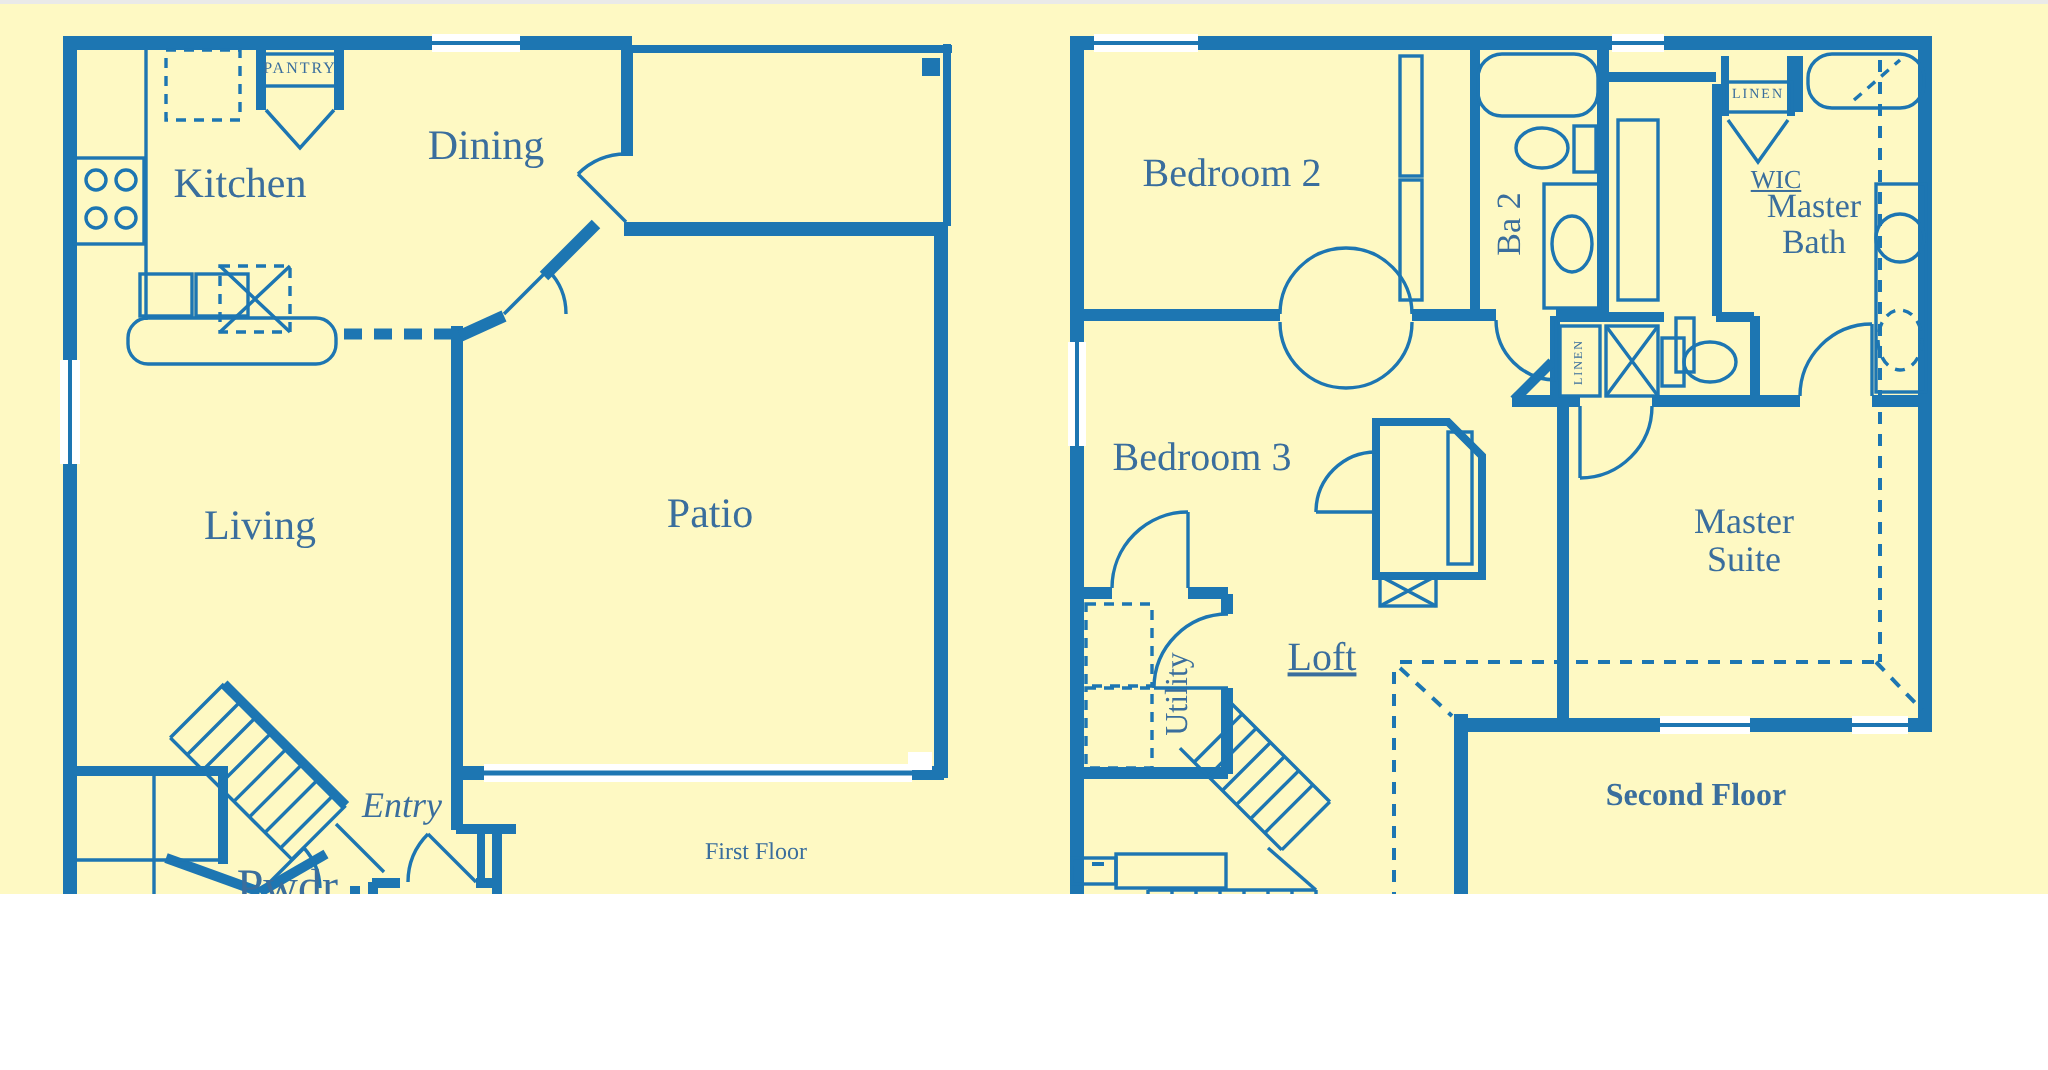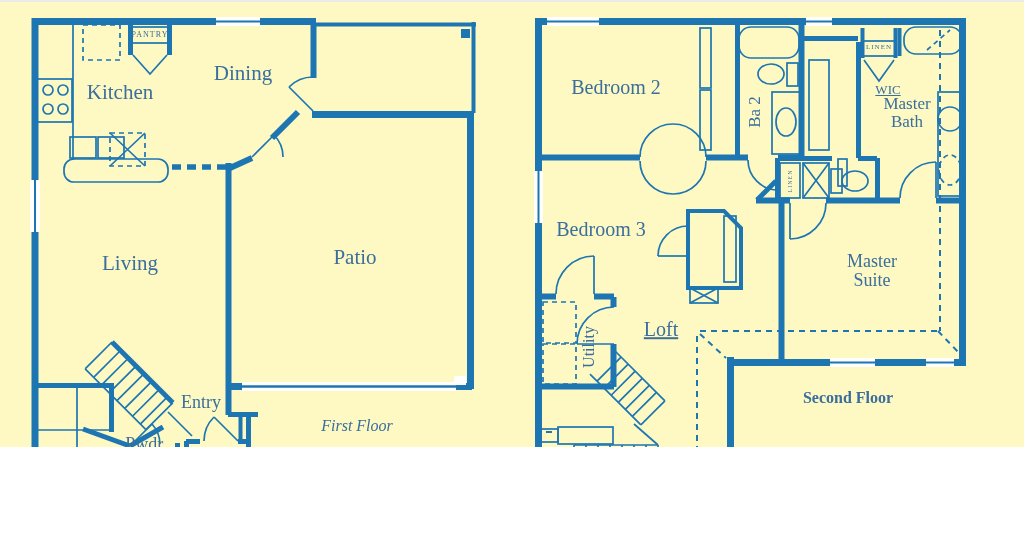--- a/index.html
+++ b/index.html
@@ -281,24 +281,24 @@
         <path class="dashc" d="M535,432 H557"></path>
       </g>
     </g>
   </svg>
 
   <div class="lbl tiny" style="left:150px;top:35px;font-size:8px;">PANTRY</div>
   <div class="lbl" style="left:120px;top:92px;font-size:21px;">Kitchen</div>
   <div class="lbl" style="left:243px;top:73px;font-size:21px;">Dining</div>
   <div class="lbl" style="left:130px;top:263px;font-size:21px;">Living</div>
   <div class="lbl" style="left:355px;top:257px;font-size:21px;">Patio</div>
-  <div class="lbl" style="left:201px;top:403px;font-size:18px;">Entry</div>
-  <div class="lbl" style="left:146px;top:445px;font-size:18px;">Pwdr.</div>
+  <div class="lbl" style="left:201px;top:403px;font-size:18px;font-style:italic;">Entry</div>
+  <div class="lbl" style="left:146px;top:445px;font-size:24px;">Pwdr.</div>
   <div class="lbl" style="left:206px;top:470px;font-size:18px;">Porch</div>
-  <div class="lbl" style="left:357px;top:426px;font-size:16px;font-style:italic;">First Floor</div>
+  <div class="lbl" style="left:378px;top:426px;font-size:12px;">First Floor</div>
 
   <div class="lbl" style="left:616px;top:88px;font-size:20px;">Bedroom 2</div>
   <div class="lbl rot" style="left:755px;top:112px;font-size:17px;">Ba 2</div>
   <div class="lbl" style="left:888px;top:90px;font-size:13px;text-decoration:underline;">WIC</div>
   <div class="lbl tiny" style="left:879px;top:48px;font-size:7px;">LINEN</div>
   <div class="lbl" style="left:907px;top:113px;font-size:17px;">Master
 Bath</div>
   <div class="lbl" style="left:601px;top:230px;font-size:20px;">Bedroom 3</div>
   <div class="lbl rot tiny" style="left:790px;top:181px;font-size:6px;">LINEN</div>
   <div class="lbl" style="left:872px;top:271px;font-size:18px;">Master

